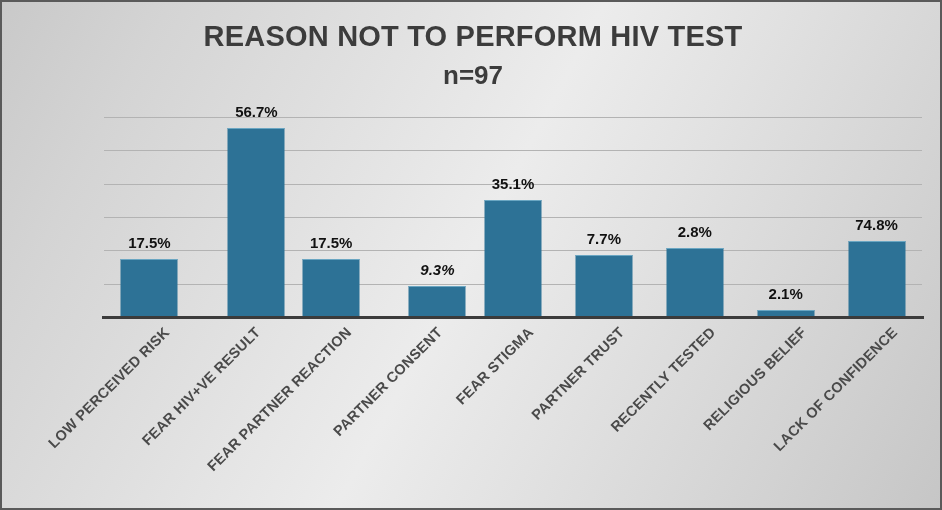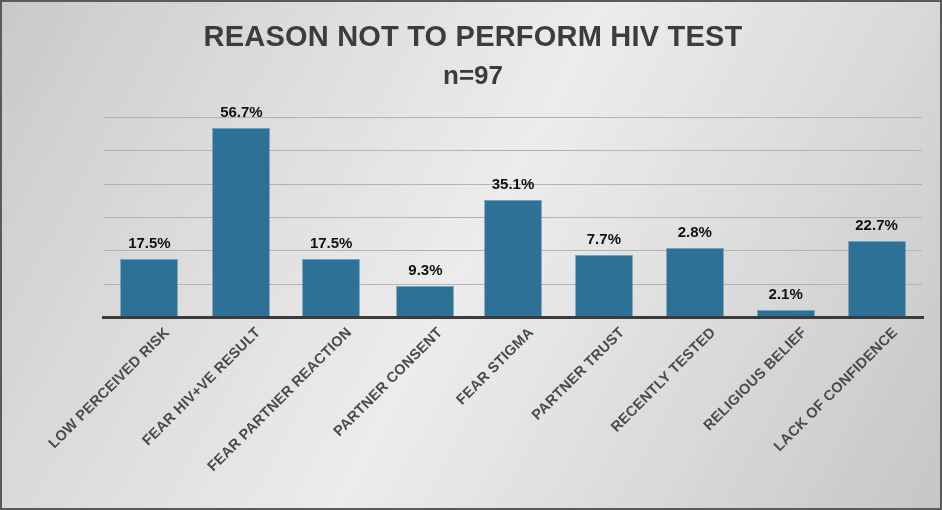--- a/index.html
+++ b/index.html
@@ -145,29 +145,29 @@
         <div class="gridline" style="top: 100px;"></div>
         <div class="gridline" style="top: 66.6667px;"></div>
         <div class="gridline" style="top: 33.3333px;"></div>
         <div class="gridline" style="top: 0px;"></div>
       </div>
     <div id="bars">
         <div class="bar-slot" style="left: 0px; width: 90.8889px;">
           <div class="bar" title="LOW PERCEIVED RISK 17.5%" style="height: 58.3333px; background: rgb(45, 114, 150);"></div>
           <div class="bar-label" style="bottom: 66.3333px;">17.5%</div>
         </div>
-        <div class="bar-slot" style="left: 92px; width: 90.8889px; margin-top: 27px;">
+        <div class="bar-slot" style="left: 107px; width: 90.8889px; margin-top: 27px;">
           <div class="bar" title="FEAR HIV+VE RESULT 56.7%" style="height: 189px; background: rgb(45, 114, 150);"></div>
           <div class="bar-label" style="bottom: 197px;">56.7%</div>
         </div>
         <div class="bar-slot" style="left: 181.778px; width: 90.8889px;">
           <div class="bar" title="FEAR PARTNER REACTION 17.5%" style="height: 58.3333px; background: rgb(45, 114, 150);"></div>
           <div class="bar-label" style="bottom: 66.3333px;">17.5%</div>
         </div>
-        <div class="bar-slot" style="left: 276px; width: 90.8889px;">
+        <div class="bar-slot" style="left: 288px; width: 90.8889px; font-style: italic;">
           <div class="bar" title="PARTNER CONSENT 9.3%" style="height: 31px; background: rgb(45, 114, 150);"></div>
           <div class="bar-label" style="bottom: 39px;">9.3%</div>
         </div>
         <div class="bar-slot" style="left: 363.556px; width: 90.8889px;">
           <div class="bar" title="FEAR STIGMA 35.1%" style="height: 117px; background: rgb(45, 114, 150);"></div>
           <div class="bar-label" style="bottom: 125px; text-align: center;">35.1%</div>
         </div>
         <div class="bar-slot" style="left: 454.444px; width: 90.8889px;">
           <div class="bar" title="PARTNER TRUST 18.6%" style="height: 62px; background: rgb(45, 114, 150);"></div>
           <div class="bar-label" style="bottom: 70px;">7.7%</div>
@@ -175,21 +175,21 @@
         <div class="bar-slot" style="left: 545.333px; width: 90.8889px;">
           <div class="bar" title="RECENTLY TESTED 20.6%" style="height: 68.6667px; background: rgb(45, 114, 150);"></div>
           <div class="bar-label" style="bottom: 76.6667px;">2.8%</div>
         </div>
         <div class="bar-slot" style="left: 636.222px; width: 90.8889px;">
           <div class="bar" title="RELIGIOUS BELIEF 2.1%" style="height: 7px; background: rgb(45, 114, 150);"></div>
           <div class="bar-label" style="bottom: 15px;">2.1%</div>
         </div>
         <div class="bar-slot" style="left: 727.111px; width: 90.8889px;">
           <div class="bar" title="LACK OF CONFIDENCE 22.7%" style="height: 75.6667px; background: rgb(45, 114, 150);"></div>
-          <div class="bar-label" style="bottom: 83.6667px;">22.7%</div>
+          <div class="bar-label" style="bottom: 83.6667px;">74.8%</div>
         </div>
       </div>
   </div>
 
   <div id="axis-line"></div>
 
   <div id="cats">
       <div class="cat-anchor" style="left: 57.4444px;">
         <div class="cat-label">
           <span class="cat-inner">LOW PERCEIVED RISK</span>

